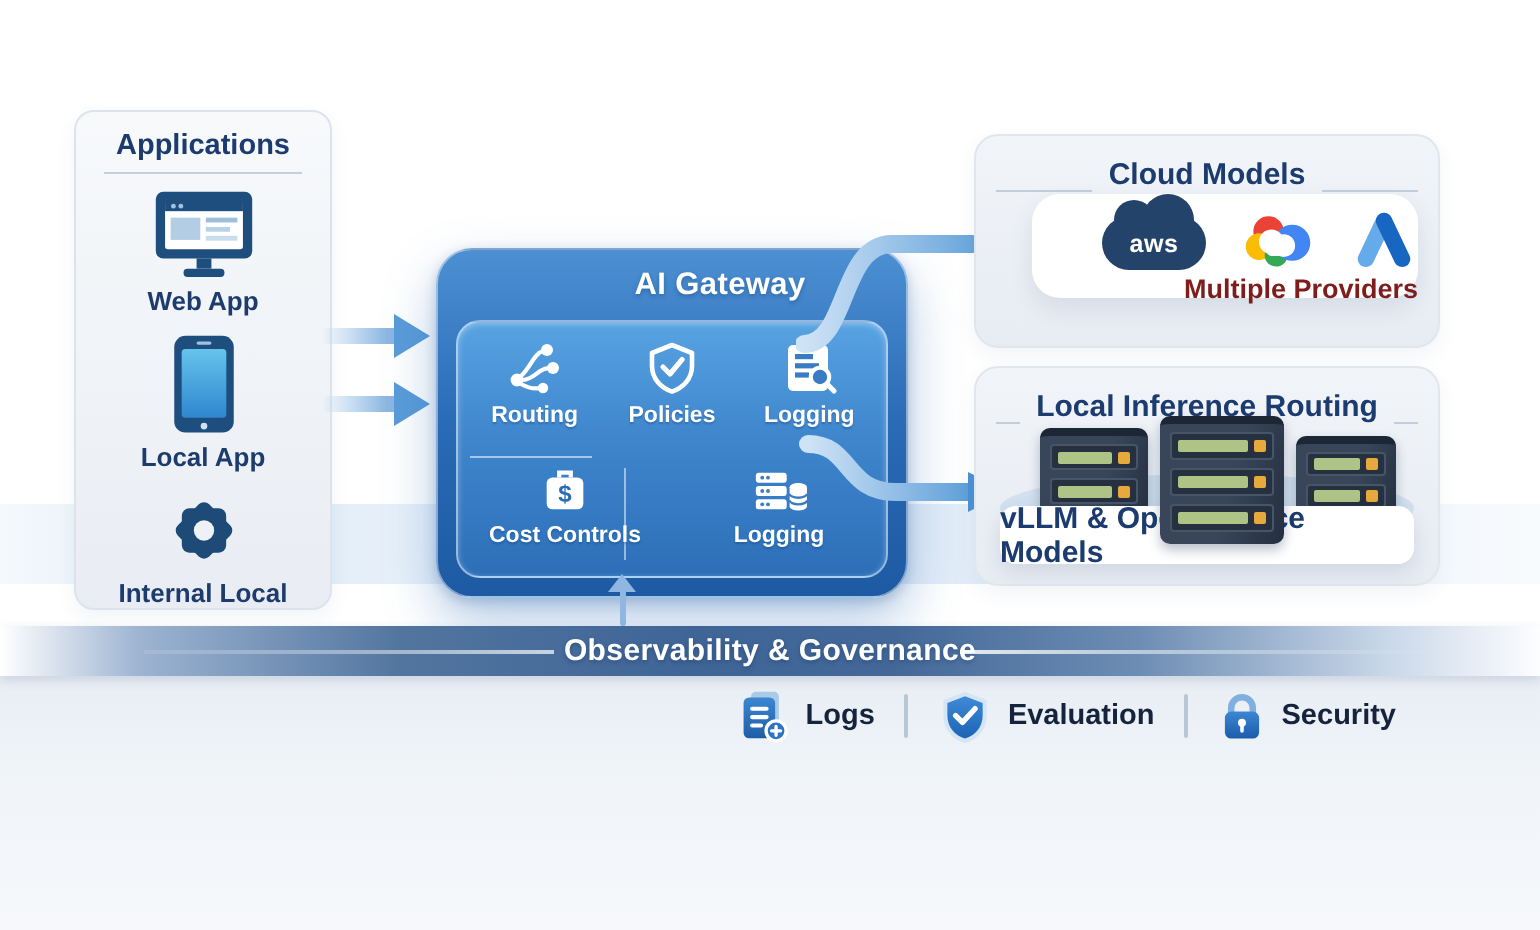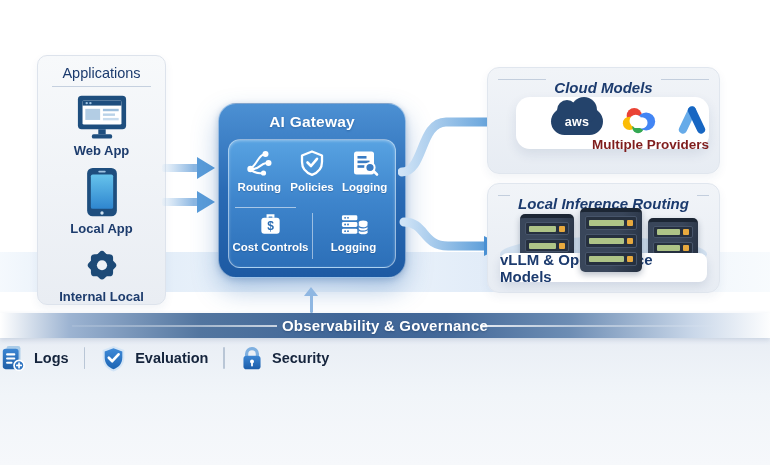--- a/index.html
+++ b/index.html
@@ -15,36 +15,36 @@
 
   
   .bottom-section{position:absolute;left:0;top:338px;width:770px;height:127px;z-index:1;
     background:linear-gradient(180deg,#e9eef5 0%,#f1f5f9 45%,#f6f8fb 100%);}
 
   
   .apps-panel{position:absolute;left:37px;top:55px;width:127px;height:248px;z-index:2;
     background:linear-gradient(180deg,#f7f9fb 0%,#e9edf3 100%);
     border:1px solid #dde3ec;border-radius:10px;box-shadow:0 4px 10px rgba(40,70,120,.06);
     display:flex;flex-direction:column;align-items:center;}
-  .apps-title{margin-top:9px;font-size:14.5px;font-weight:400;color:#1c3b6e;}
+  .apps-title{margin-top:9px;font-size:14.5px;font-weight:700;color:#1c3b6e;}
   .apps-rule{width:99px;height:1px;background:#c5d0df;margin:5px 0 7px;}
   .app-label{font-size:13px;font-weight:700;color:#1d3c6d;margin-top:3px;}
 
   
   .h-arrow{position:absolute;z-index:2;width:54px;height:22px;}
   .h-arrow .stem{position:absolute;left:0;top:7px;width:37px;height:8px;border-radius:2px;
     background:linear-gradient(90deg,rgba(205,228,247,.15),#8cb7e2 85%);}
   .h-arrow .head{position:absolute;left:35px;top:0;width:0;height:0;
     border-top:11px solid transparent;border-bottom:11px solid transparent;border-left:18px solid #5a9cd9;}
 
   
-  .gateway{position:absolute;left:218px;top:103px;width:186px;height:173px;z-index:2;
+  .gateway{position:absolute;left:218px;top:124px;width:186px;height:173px;z-index:2;
     border-radius:18px;background:linear-gradient(180deg,#4c90d3 0%,#2a6bb5 50%,#1d5aa3 100%);
     border:1.5px solid rgba(255,255,255,.45);
-    box-shadow:0 12px 26px rgba(42,107,181,.35),0 2px 6px rgba(30,80,140,.25);}
+    box-shadow:0 12px 26px rgba(42,107,181,.35),0 2px 6px rgba(30,80,140,.25);padding-left:48px;}
   .gw-title{text-align:center;margin-top:9px;color:#fff;font-size:15.5px;font-weight:700;letter-spacing:.2px;
     text-shadow:0 1px 2px rgba(10,50,100,.35);}
   .gw-inner{position:absolute;left:9px;top:35px;right:9px;bottom:9px;border-radius:12px;
     background:linear-gradient(180deg,#58a3e2 0%,#3f86cd 45%,#2c6fb8 100%);
     border:1px solid rgba(255,255,255,.5);box-shadow:inset 0 1px 3px rgba(255,255,255,.35);}
   .gw-row1{display:flex;justify-content:space-around;padding:8px 4px 0;}
   .gw-cell{display:flex;flex-direction:column;align-items:center;width:33%;}
   .gw-label{color:#fff;font-size:11.5px;font-weight:700;margin-top:3px;text-shadow:0 1px 1px rgba(10,50,100,.3);}
   .gw-div-h{position:absolute;left:6px;top:67px;width:61px;height:1px;background:rgba(255,255,255,.55);}
   .gw-div-v{position:absolute;left:83px;top:73px;width:1px;height:46px;background:rgba(255,255,255,.5);}
@@ -53,21 +53,21 @@
 
   
   .connectors{position:absolute;left:398px;top:100px;z-index:2;}
 
   
   .r-panel{position:absolute;left:487px;width:231px;z-index:2;
     background:linear-gradient(180deg,#f1f4f8 0%,#e7ecf3 100%);
     border:1px solid #e0e6ee;border-radius:12px;box-shadow:0 4px 10px rgba(40,70,120,.06);}
   .cloud-panel{top:67px;height:105px;}
   .cluster-panel{top:183px;height:108px;}
-  .r-title-row{display:flex;align-items:flex-start;margin:11px 10px 0;gap:8px;font-style:italic;}
+  .r-title-row{display:flex;align-items:flex-end;margin:11px 10px 0;gap:8px;}
   .r-title-row .line{flex:1;height:1px;background:#c3cedd;}
   .r-title{font-size:15px;font-weight:700;color:#1c3b6e;white-space:nowrap;}
 
   .providers-card{position:absolute;left:28px;top:29px;width:193px;height:52px;background:#fff;
     border-radius:14px;box-shadow:0 5px 12px rgba(30,60,110,.10);
     display:flex;flex-direction:column;align-items:flex-end;}
   .logos-row{display:flex;align-items:center;gap:17px;margin-top:7px;height:32px;}
   .providers-caption{font-size:13.5px;font-weight:600;color:#7f1d1d;margin-top:2px;}
 
   .aws-cloud{position:relative;width:52px;height:27px;background:#24436b;border-radius:14px;
@@ -100,21 +100,21 @@
     background:linear-gradient(90deg,rgba(238,243,249,0) 0%,#9db4d2 9%,#52759f 26%,#3f6597 45%,#436898 58%,#6d8db4 74%,#c9d7e9 90%,rgba(243,247,251,.2) 100%);
     box-shadow:0 2px 5px rgba(60,90,140,.18);display:flex;align-items:center;justify-content:center;}
   .obs-title{color:#fff;font-size:15px;font-weight:700;letter-spacing:.2px;text-shadow:0 1px 2px rgba(20,50,90,.4);}
   .obs-line-left{position:absolute;left:72px;top:12px;width:205px;height:1.5px;
     background:linear-gradient(90deg,rgba(255,255,255,.1),rgba(255,255,255,.7));}
   .obs-line-right{position:absolute;left:480px;top:12px;width:238px;height:1.5px;
     background:linear-gradient(90deg,rgba(255,255,255,.85),rgba(255,255,255,0));}
 
   
   .gov-row{position:absolute;left:0;top:343px;width:698px;height:30px;z-index:3;
-    display:flex;align-items:center;justify-content:flex-start;gap:15px;}
+    display:flex;align-items:center;justify-content:flex-end;gap:15px;}
   .gov-item{display:flex;align-items:center;gap:8px;}
   .gov-label{font-size:14.5px;font-weight:600;color:#15243c;}
   .gov-divider{width:1.5px;height:22px;background:#b9c6d6;border-radius:1px;}
 </style>
 </head>
 <body>
 
 <div id="canvas">
 
   <div class="soft-band"></div>

